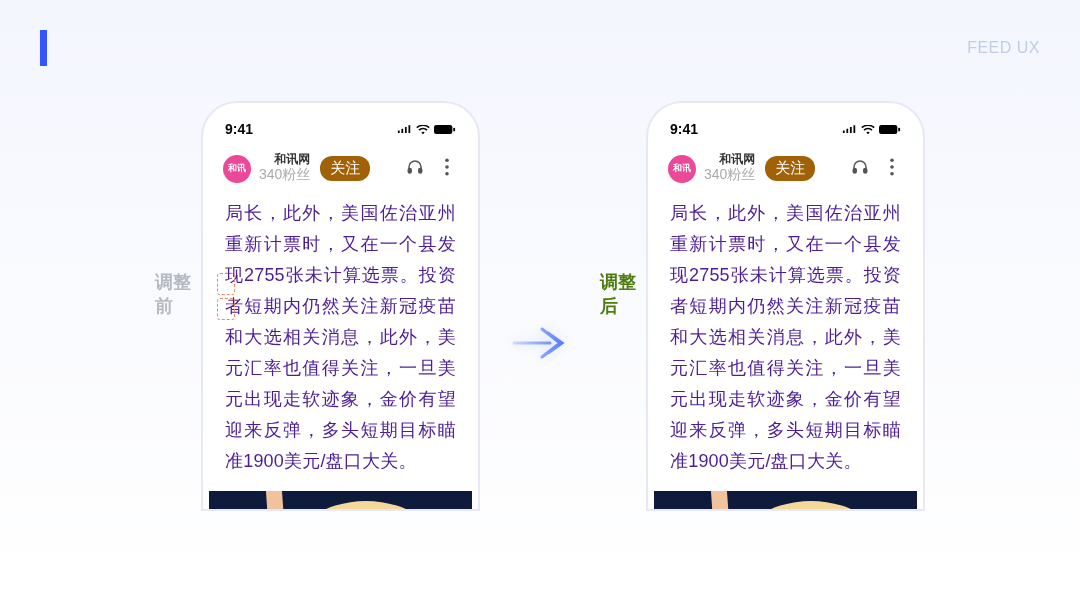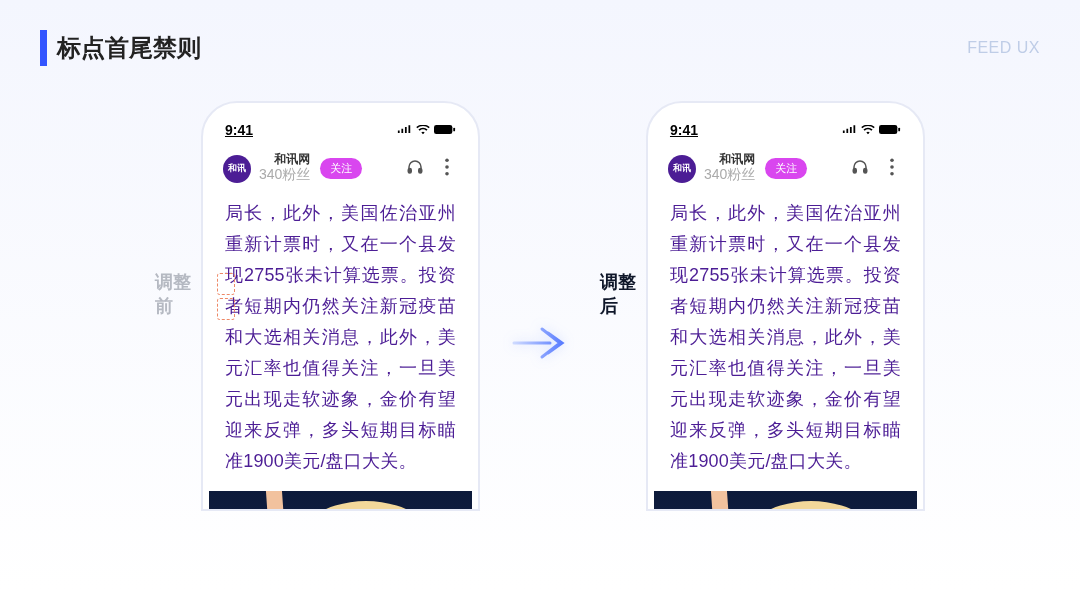--- a/index.html
+++ b/index.html
@@ -24,47 +24,46 @@
     .comparison {
       display: flex;
       justify-content: center;
       align-items: flex-start;
       gap: 30px;
       padding-top: 25px;
     }
     .col { display: flex; flex-direction: row; align-items: center; width: 325px; }
     .col-title { font-size: 18px; font-weight: 600; margin-bottom: 25px; }
     .col-title.before { color: #b5b9c2; }
-    .col-title.after { color: #0f172a; }
+    .col-title.after { color: #4d7c0f; }
     .phone {
       width: 325px;
       background: #fff;
       border: 2px solid #e6e9f5;
       border-radius: 36px 36px 0 0;
       padding: 18px 6px 0 6px;
       overflow: hidden;
       height: 410px;
       position: relative;
     }
     .statusbar {
       display: flex;
       justify-content: space-between;
-      align-items: center;
+      align-items: flex-start;
       padding: 0 16px 14px 16px;
-      text-decoration: underline;
     }
     .time { font-size: 14px; font-weight: 600; }
     .sb-icons { display: flex; align-items: center; gap: 4px; }
     .feed-head {
       display: flex; align-items: center; gap: 8px; padding: 0 14px 10px;
     }
-    .avatar { width: 28px; height: 28px; border-radius: 50%; background: #4c1d95; display:flex; align-items:center; justify-content:center; color:#fff; font-size:9px; font-weight:700; }
+    .avatar { width: 28px; height: 28px; border-radius: 50%; background: #ec4899; display:flex; align-items:center; justify-content:center; color:#fff; font-size:9px; font-weight:700; }
     .src-name { font-size: 12px; font-weight: 600; color:#333; line-height:1.1;text-align:right;}
     .src-sub { font-size: 14px; color:#aaa;text-align:center; }
-    .follow-btn { background:#d946ef; color:#fff; border:none; border-radius:12px; padding:3px 10px; font-size:11px; margin-left:2px;}
+    .follow-btn { background:#a16207; color:#fff; border:none; border-radius:12px; padding:3px 10px; font-size:15px; margin-left:2px;}
     .head-spacer { flex:1; }
     .head-icon { color:#444; padding:0 4px; font-size:15px;}
     .article {
       padding: 4px 16px;
       font-size: 18px;
       line-height: 1.72;
       color: #4c1d95;
       text-align: justify;
       letter-spacing: 0.2px;
     }
@@ -82,21 +81,20 @@
     .finger { position:absolute; width:16px; height:50px; left:58px; top:-10px; background:#f2c29e; border-radius:10px; transform:rotate(-4deg);}
     .arrow-wrap { display:flex; align-items:center; justify-content:center; width:60px; padding-top:220px;}
     .arrow-svg { filter: drop-shadow(0 0 6px rgba(90,130,255,.25)); }
   </style>
 </head>
 <body>
 
 <div class="header">
   <div class="title-wrap">
     <div class="title-bar"></div>
-    <div class="title">标点首尾禁则</div>
   </div>
   <div class="logo">FEED UX</div>
 </div>
 
 <div class="comparison">
 
   <div class="col">
     <div class="col-title before">调整前</div>
     <div class="phone">
       <div class="statusbar">

